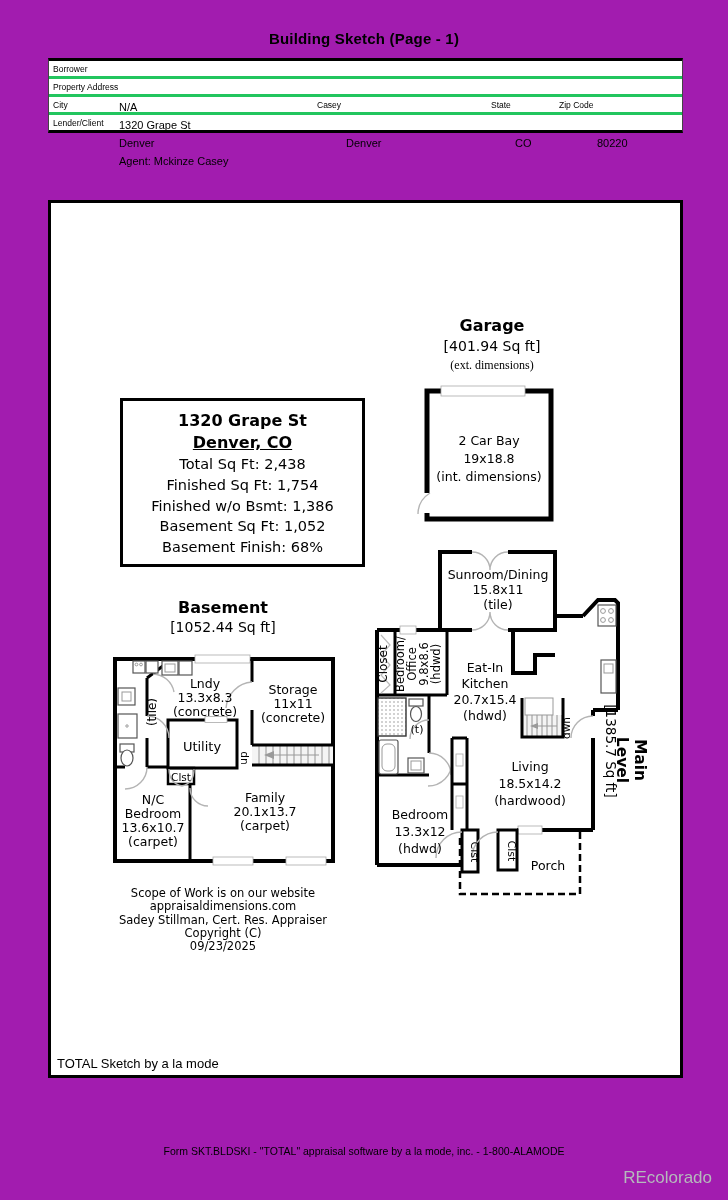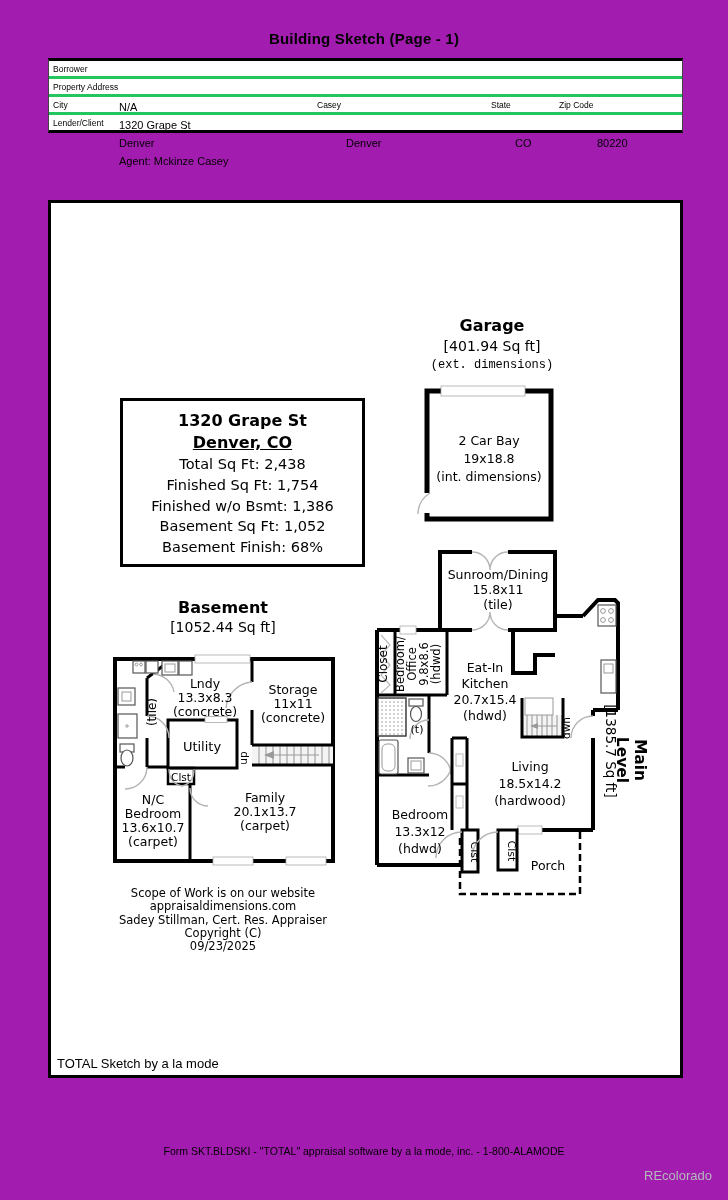--- a/index.html
+++ b/index.html
@@ -17,21 +17,21 @@
   .ft-value{position:absolute;top:2px;font-size:11px;margin-top:38px;}
   .v-main{left:70px;}
 
   
   #sketch-frame{left:48px;top:200px;width:629px;height:872px;border:3px solid #000;background:#fff;}
 
   
   #garage-head{left:392px;top:316px;width:200px;text-align:center;}
   #garage-head .g1{font-size:16px;font-weight:bold;line-height:20px;font-family:"DejaVu Sans",sans-serif;}
   #garage-head .g2{font-size:14px;line-height:20px;font-family:"DejaVu Sans",sans-serif;}
-  #garage-head .g3{font-size:12px;line-height:18px;font-family:Liberation Mono, monospace;}
+  #garage-head .g3{font-size:12px;line-height:18px;font-family:Liberation Serif, serif;}
 
   
   #info-box{left:120px;top:398px;width:239px;height:154px;border:3px solid #000;text-align:center;
             font-family:"DejaVu Sans",sans-serif;padding-top:9px;}
   #info-box .ib-t{font-size:16px;font-weight:bold;line-height:22px;}
   #info-box .ib-u{text-decoration:underline;}
   #info-box .ib-l{font-size:14.5px;line-height:20.8px;}
 
   
   #basement-head{left:103px;top:598px;width:240px;text-align:center;font-family:"DejaVu Sans",sans-serif;}
@@ -43,21 +43,21 @@
              font-family:"DejaVu Sans",sans-serif;transform:rotate(90deg);}
   #main-title{left:588px;top:742px;width:86px;text-align:center;font-size:15.5px;font-weight:bold;
              font-family:"DejaVu Sans",sans-serif;transform:rotate(90deg);}
 
   
   #credits{left:103px;top:887px;width:240px;text-align:center;font-size:11.5px;line-height:13.3px;
            font-family:"DejaVu Sans",sans-serif;}
 
   #sketch-credit{left:57px;top:1056px;font-size:13px;}
   #footer-line{left:0;top:1145px;width:728px;text-align:center;font-size:10.5px;}
-  #watermark{right:16px;top:1168px;font-size:13px;color:#b5b9bc;font-family:"Liberation Sans",sans-serif;}
+  #watermark{right:16px;top:1168px;font-size:17px;color:#b5b9bc;font-family:"Liberation Sans",sans-serif;}
 
   
   svg{position:absolute;overflow:visible;}
   svg text{font-family:"DejaVu Sans",sans-serif;fill:#000;}
   .wall{stroke:#000;fill:none;}
   .w4{stroke-width:4px;} .w3{stroke-width:3px;} .w25{stroke-width:2.5px;}
   .arc{stroke:#b4b4b4;stroke-width:1.4px;fill:none;}
   .fix{stroke:#555;stroke-width:1.2px;fill:#fff;}
   .fix2{stroke:#999;stroke-width:1px;fill:none;}
   .win{fill:#fff;stroke:#aaa;stroke-width:0.8px;}

